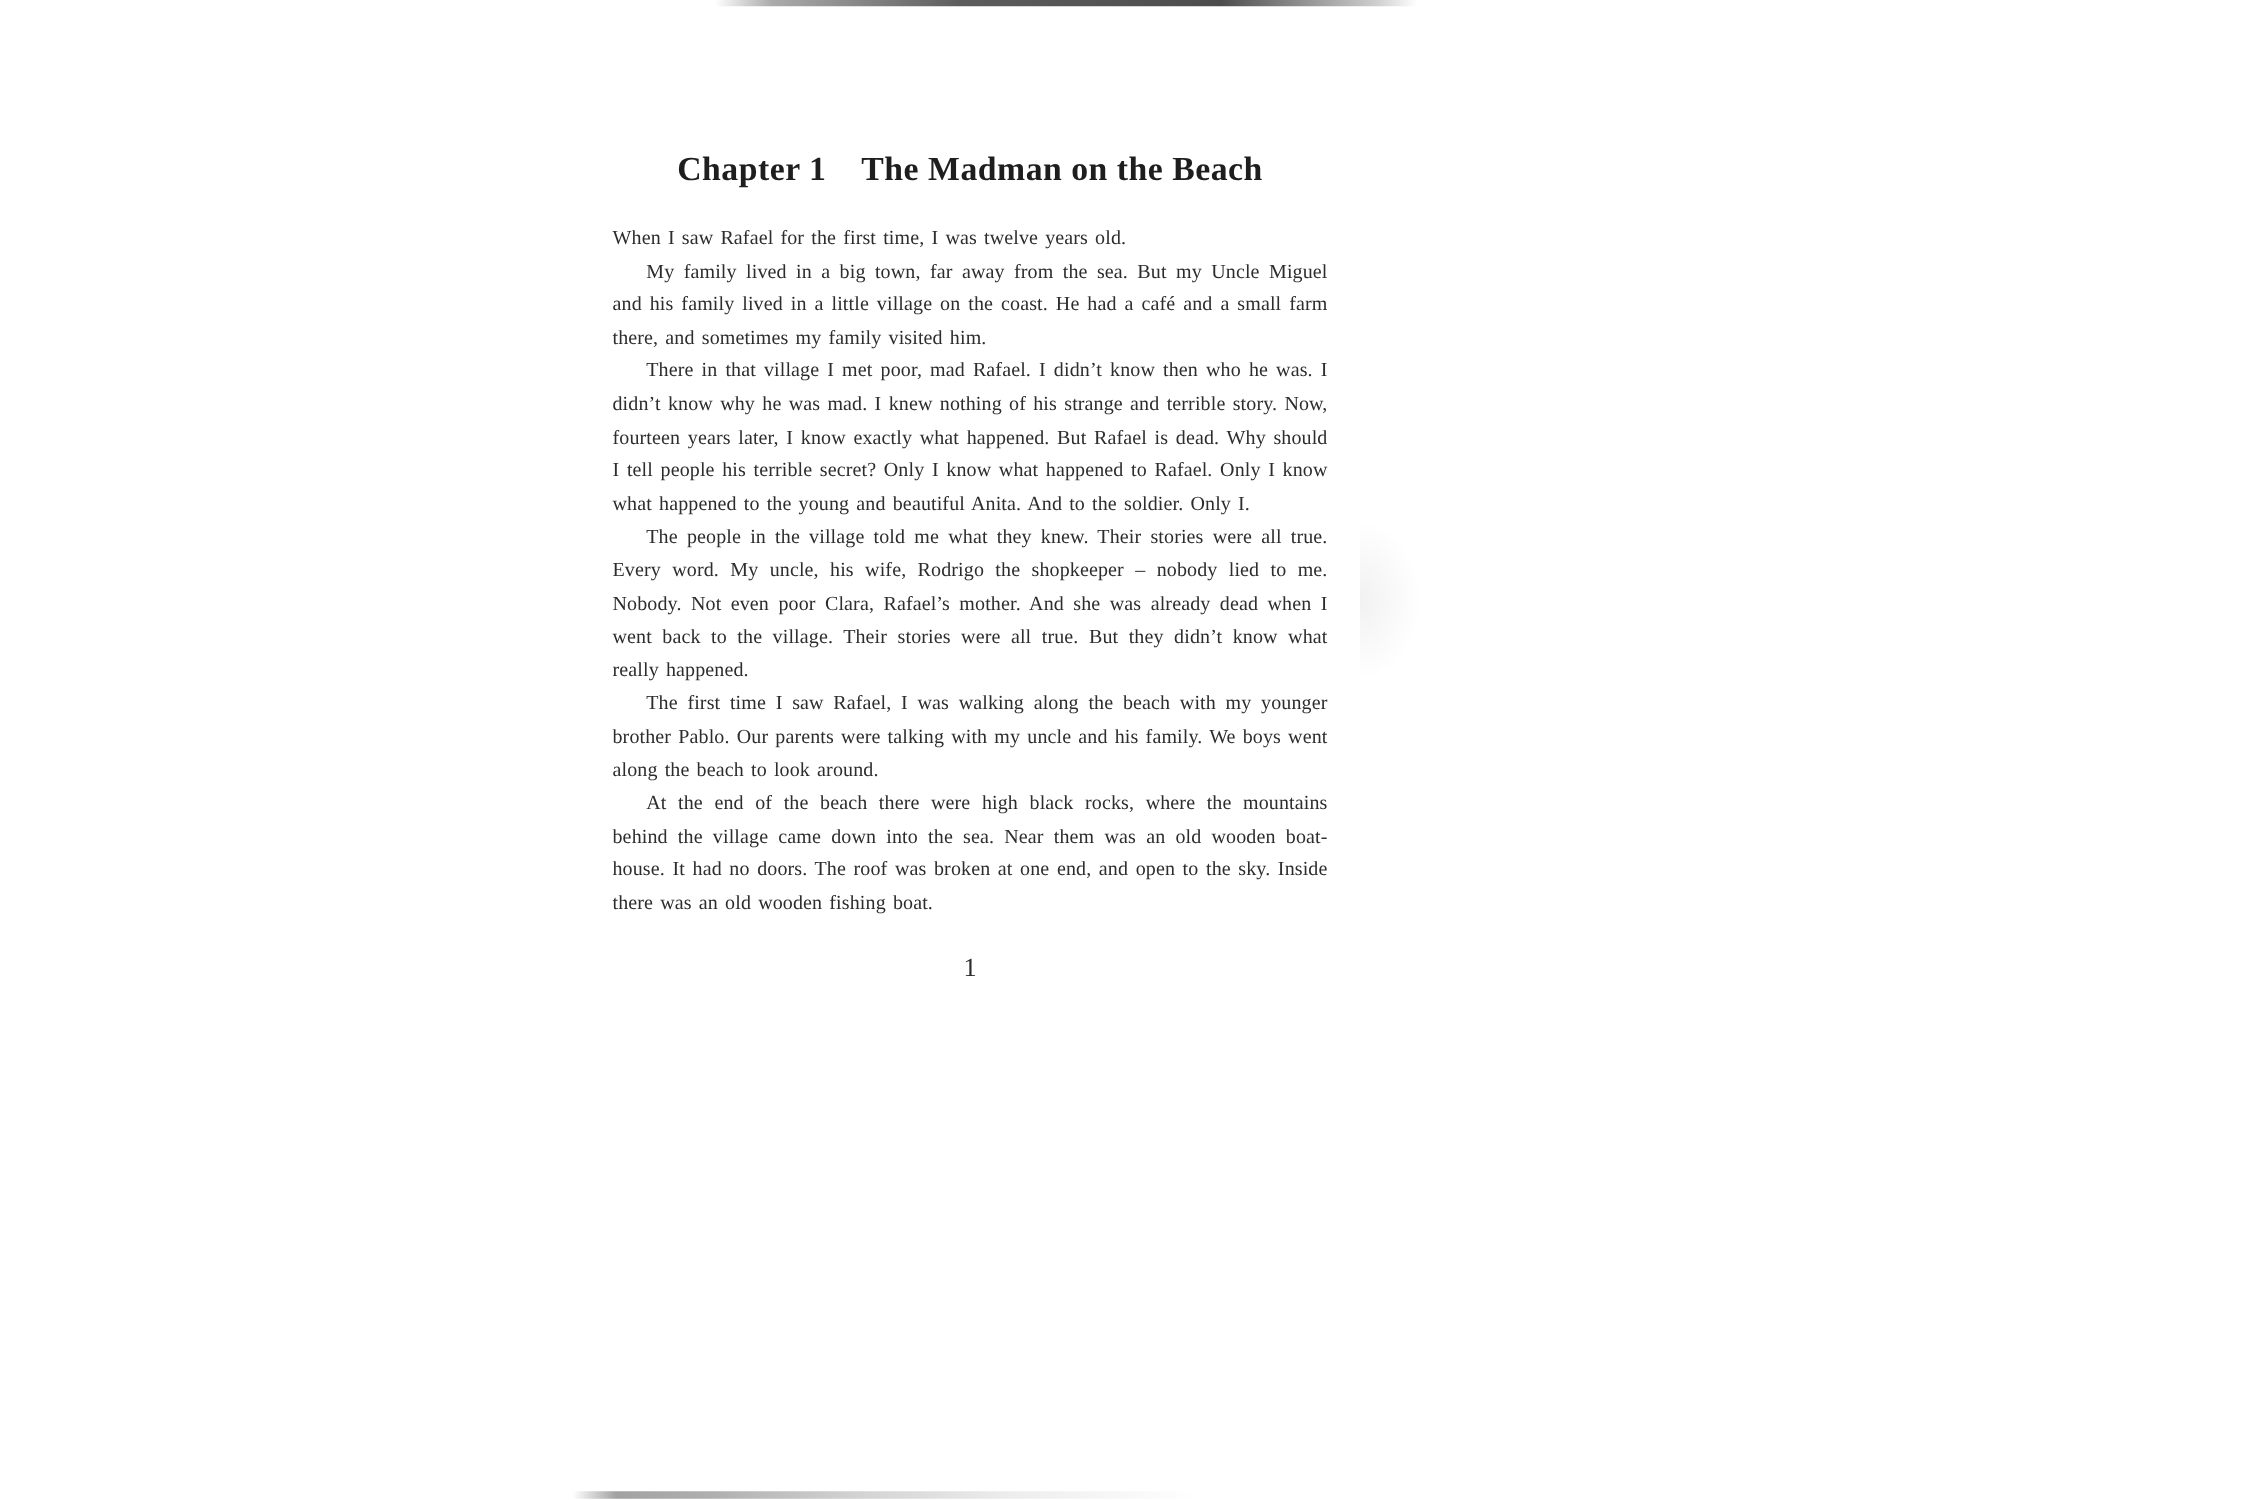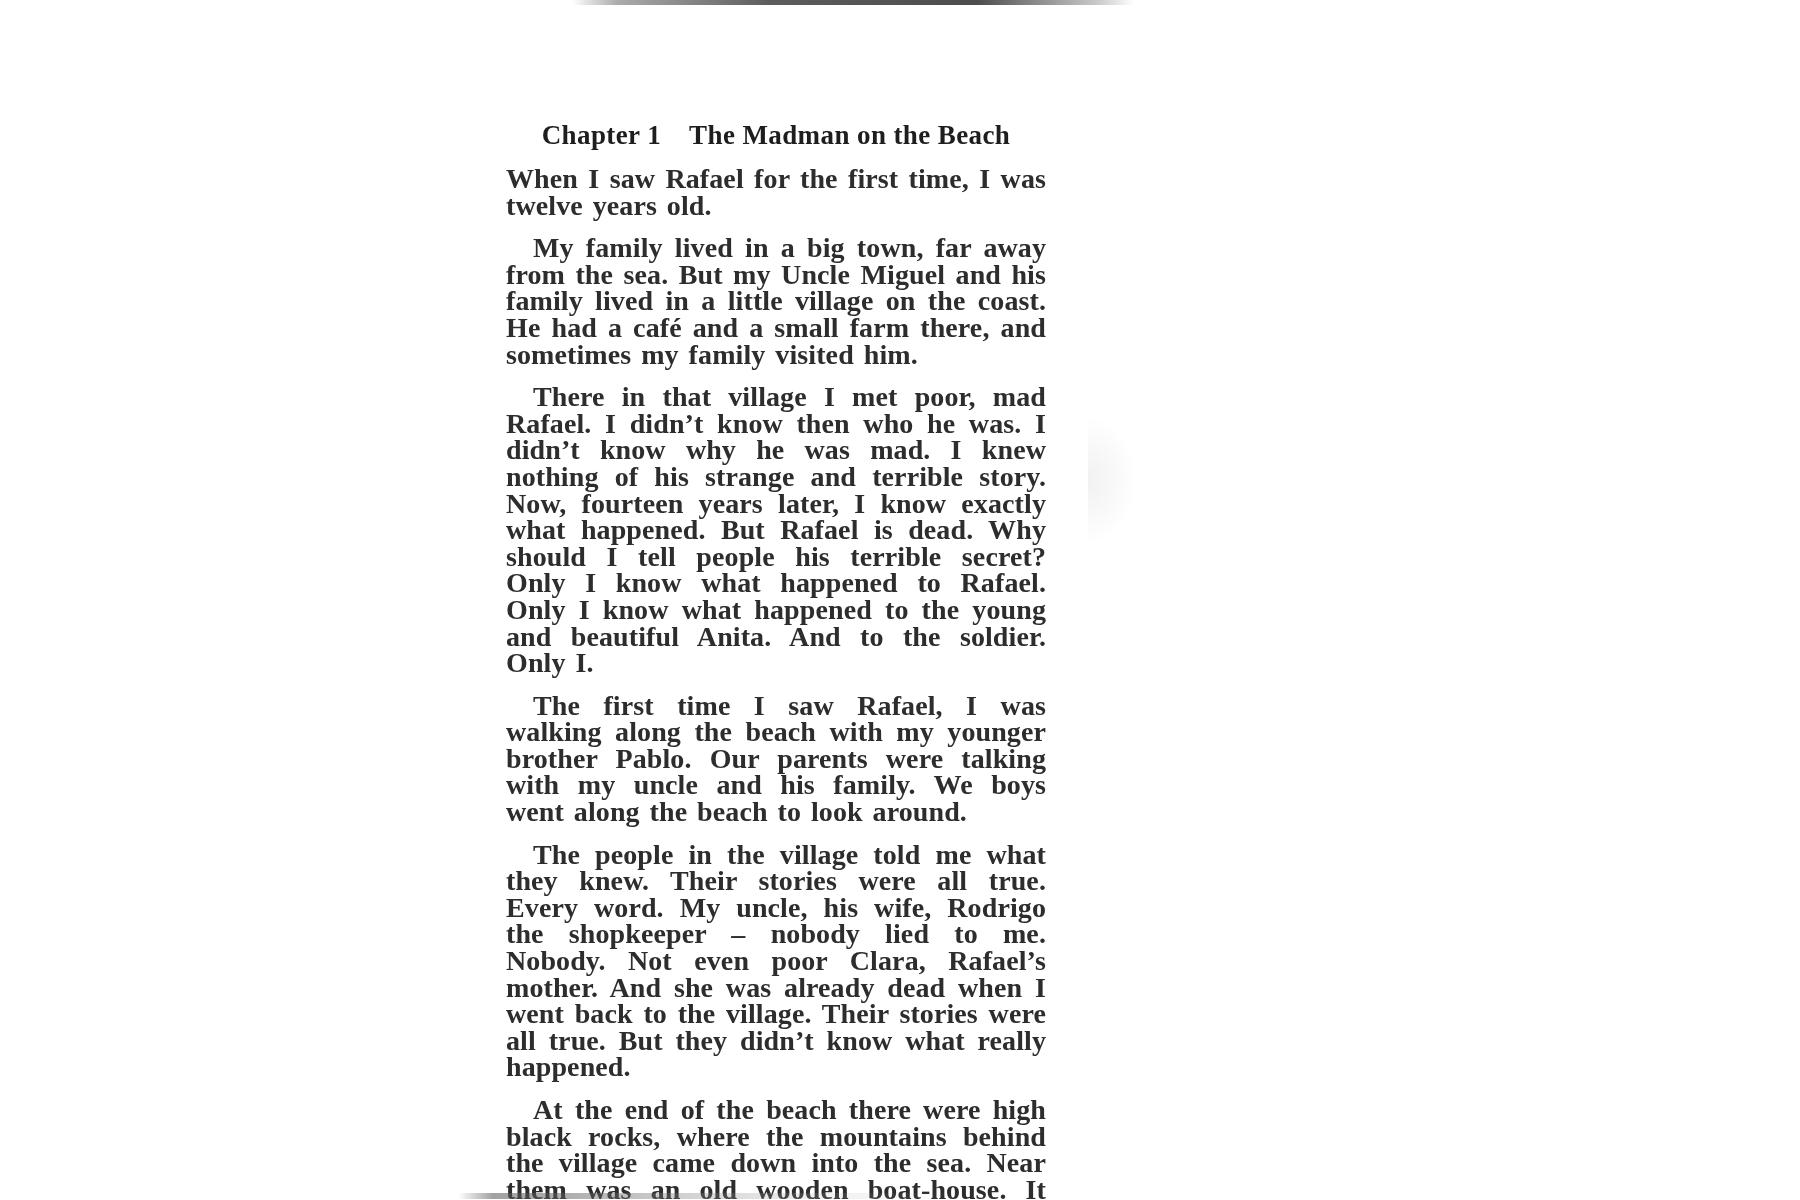--- a/index.html
+++ b/index.html
@@ -62,35 +62,34 @@
     top: 120px;
     width: 572px;
     color: #2d2d2d;
   }
   .chapter-heading {
     font-size: 27px;
     line-height: 30px;
     font-weight: bold;
     color: #1e1e1e;
     text-align: center;
-    margin: 0 0 16px 0;
+    margin: 0 0 28px 0;
     letter-spacing: 0.4px;
     white-space: nowrap;
   }
   .chapter-heading .chapter-label {
     margin-right: 28px;
   }
   .body-copy p {
-    margin: 16px;
-    font-size: 28px;
+    margin: 0;
+    font-size: 16px;
     line-height: 26.6px;
     text-align: justify;
     word-spacing: 0.1em;
     letter-spacing: 0.1px;
-    font-weight: bold;
   }
   .body-copy p.indent {
     text-indent: 27px;
   }
   .page-number {
     text-align: center;
     font-size: 21px;
     color: #2d2d2d;
     margin-top: 26px;
   }
@@ -102,22 +101,22 @@
 
 <div class="text-block">
   <h1 class="chapter-heading">
     <span class="chapter-label">Chapter 1</span><span class="chapter-title">The Madman on the Beach</span>
   </h1>
 
   <div class="body-copy">
     <p>When I saw Rafael for the first time, I was twelve years old.</p>
     <p class="indent">My family lived in a big town, far away from the sea. But my Uncle Miguel and his family lived in a little village on the coast. He had a café and a small farm there, and sometimes my family visited him.</p>
     <p class="indent">There in that village I met poor, mad Rafael. I didn’t know then who he was. I didn’t know why he was mad. I knew nothing of his strange and terrible story. Now, fourteen years later, I know exactly what happened. But Rafael is dead. Why should I tell people his terrible secret? Only I know what happened to Rafael. Only I know what happened to the young and beautiful Anita. And to the soldier. Only I.</p>
+    <p class="indent">The people in the village told me what they knew. Their stories were all true. Every word. My uncle, his wife, Rodrigo the shopkeeper – nobody lied to me. Nobody. Not even poor Clara, Rafael’s mother. And she was already dead when I went back to the village. Their stories were all true. But they didn’t know what really happened.</p>
     <p class="indent">The first time I saw Rafael, I was walking along the beach with my younger brother Pablo. Our parents were talking with my uncle and his family. We boys went along the beach to look around.</p>
-    <p class="indent">The people in the village told me what they knew. Their stories were all true. Every word. My uncle, his wife, Rodrigo the shopkeeper – nobody lied to me. Nobody. Not even poor Clara, Rafael’s mother. And she was already dead when I went back to the village. Their stories were all true. But they didn’t know what really happened.</p>
     <p class="indent">At the end of the beach there were high black rocks, where the mountains behind the village came down into the sea. Near them was an old wooden boat-house. It had no doors. The roof was broken at one end, and open to the sky. Inside there was an old wooden fishing boat.</p>
   </div>
 
   <div class="page-number">1</div>
 </div>
 
 <div class="page-curl-shadow"></div>
 <div class="scan-edge-bottom"></div>
 
 </body></html>

